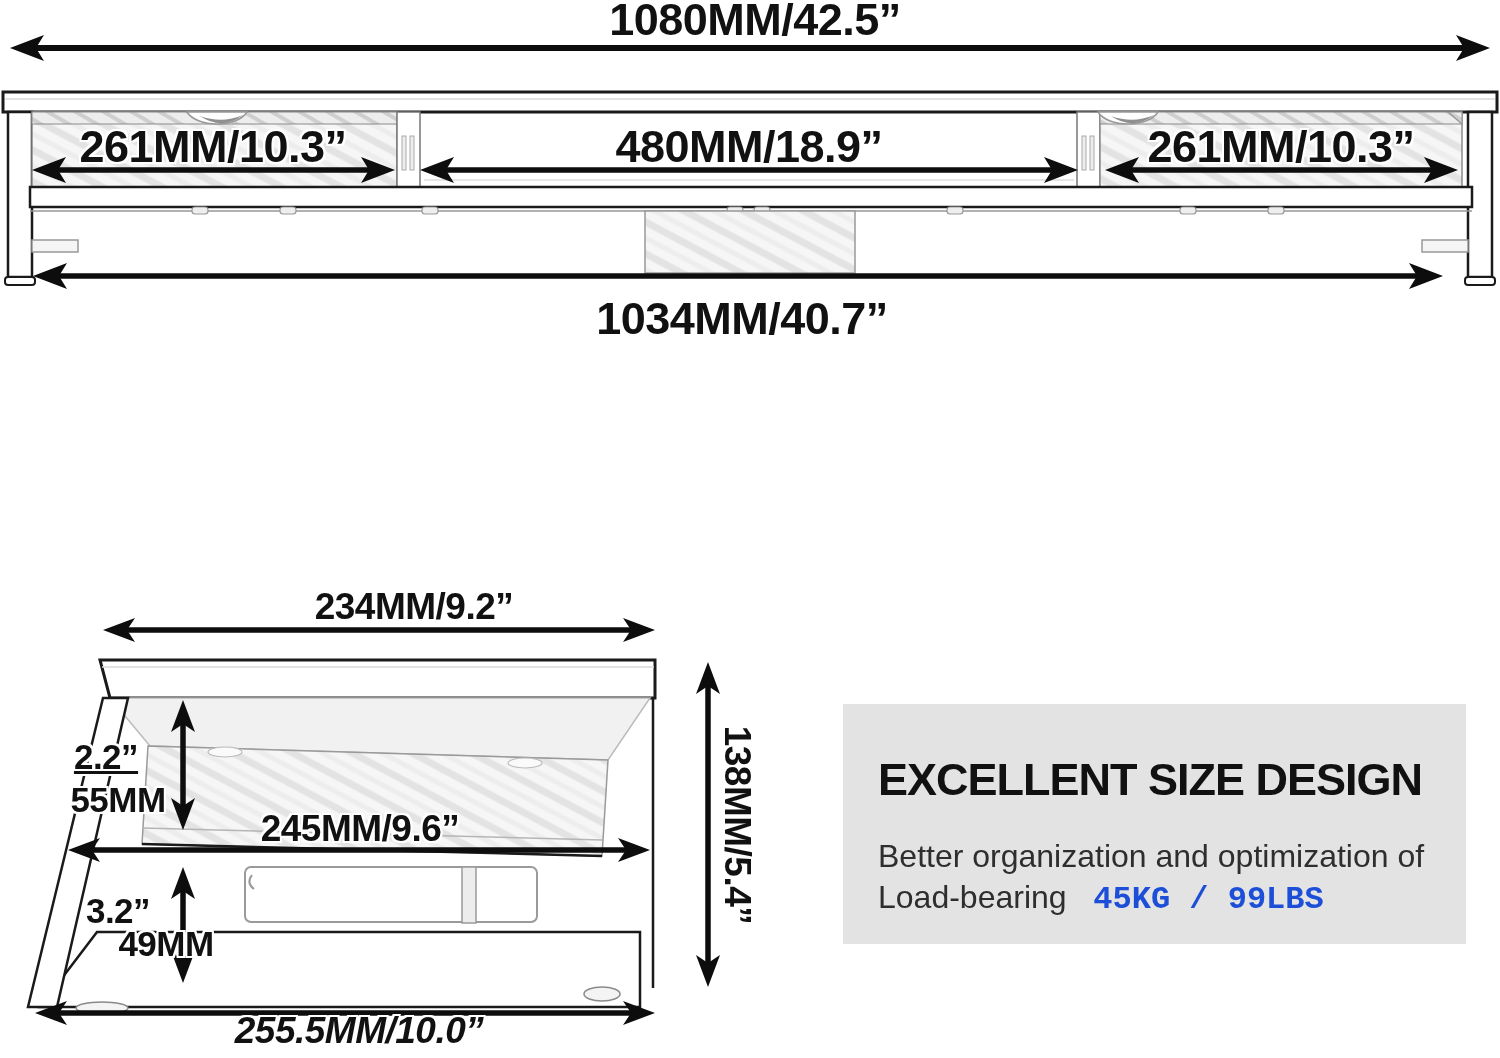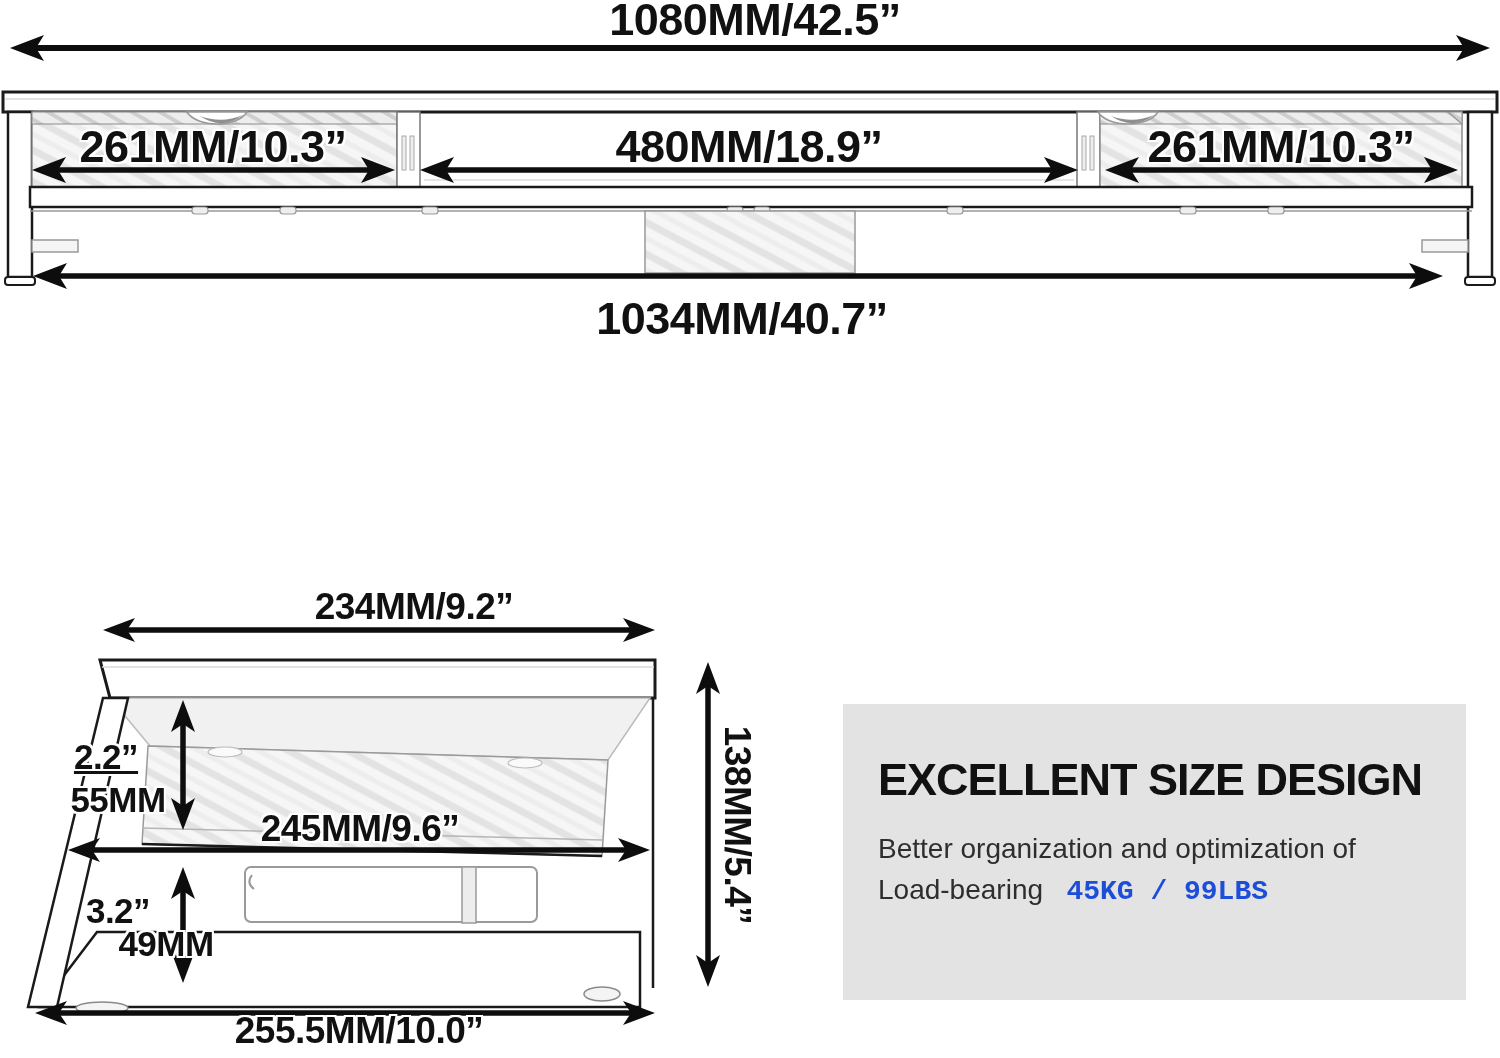--- a/index.html
+++ b/index.html
@@ -6,23 +6,23 @@
   #stage{position:relative;width:1500px;height:1058px;background:#ffffff;overflow:hidden;
          font-family:"Liberation Sans","DejaVu Sans",sans-serif;color:#111;}
   svg{position:absolute;left:0;top:0;}
   .dim{position:absolute;transform:translateX(-50%);white-space:nowrap;font-weight:bold;
        color:#111;letter-spacing:-0.5px;
        text-shadow:2px 0 0 #fff,-2px 0 0 #fff,0 2px 0 #fff,0 -2px 0 #fff,2px 2px 0 #fff,-2px -2px 0 #fff,2px -2px 0 #fff,-2px 2px 0 #fff;}
   .fs-big{font-size:45px;line-height:40px;}
   .fs-mid{font-size:37px;line-height:34px;}
   .fs-sm{font-size:35px;line-height:33px;}
   .rot90{transform:translate(-50%,-50%) rotate(90deg);}
-  #info-panel{position:absolute;left:843px;top:704px;width:623px;height:296px;}
+  #info-panel{position:absolute;left:843px;top:704px;width:623px;height:240px;}
   #info-title{position:absolute;left:35px;top:50px;font-size:45px;font-weight:bold;letter-spacing:-1px;color:#111;white-space:nowrap;}
-  #info-body{position:absolute;left:35px;top:124px;font-size:28px;line-height:41px;color:#2e2e2e;white-space:nowrap;}
+  #info-body{position:absolute;left:35px;top:132px;font-size:32px;line-height:41px;color:#2e2e2e;white-space:nowrap;}
   .bold-val{font-weight:bold;color:#1d4ed8;font-family:Liberation Mono, monospace;}
 </style>
 </head>
 <body>
 
 <div id="stage">
 
   <svg width="1500" height="340" viewBox="0 0 1500 340">
     <defs>
       <pattern id="hatch" width="28" height="28" patternUnits="userSpaceOnUse" patternTransform="rotate(28)">
@@ -194,21 +194,21 @@
   <div class="dim fs-big" style="left:1281px;top:127px;">261MM/10.3”</div>
   <div class="dim fs-big" style="left:742px;top:284px;margin-top:15px;">1034MM/40.7”</div>
 
   <div class="dim fs-mid" style="left:380px;top:590px;margin-left:34px;">234MM/9.2”</div>
   <div class="dim fs-sm" style="left:106px;top:740px;text-decoration:underline;">2.2”</div>
   <div class="dim fs-sm" style="left:118px;top:772px;margin-top:11px;">55MM</div>
   <div class="dim fs-mid" style="left:360px;top:812px;">245MM/9.6”</div>
   <div class="dim fs-sm" style="left:118px;top:894px;">3.2”</div>
   <div class="dim fs-sm" style="left:118px;top:927px;margin-left:48px;">49MM</div>
   <div class="dim fs-mid rot90" style="left:737px;top:825px;">138MM/5.4”</div>
-  <div class="dim fs-mid" style="left:359px;top:1014px;">255.5MM/10.0”</div>
+  <div class="dim fs-mid" style="left:359px;top:1014px;font-style:italic;">255.5MM/10.0”</div>
 
   <div id="info-panel" style="background: rgb(227, 227, 227);">
     <div id="info-title">EXCELLENT SIZE DESIGN</div>
     <div id="info-body">
       <div>Better organization and optimization of</div>
       <div>
         <span>Load-bearing</span>
         <span>&nbsp;</span>
         <span class="bold-val">45KG / 99LBS</span>
       </div>

